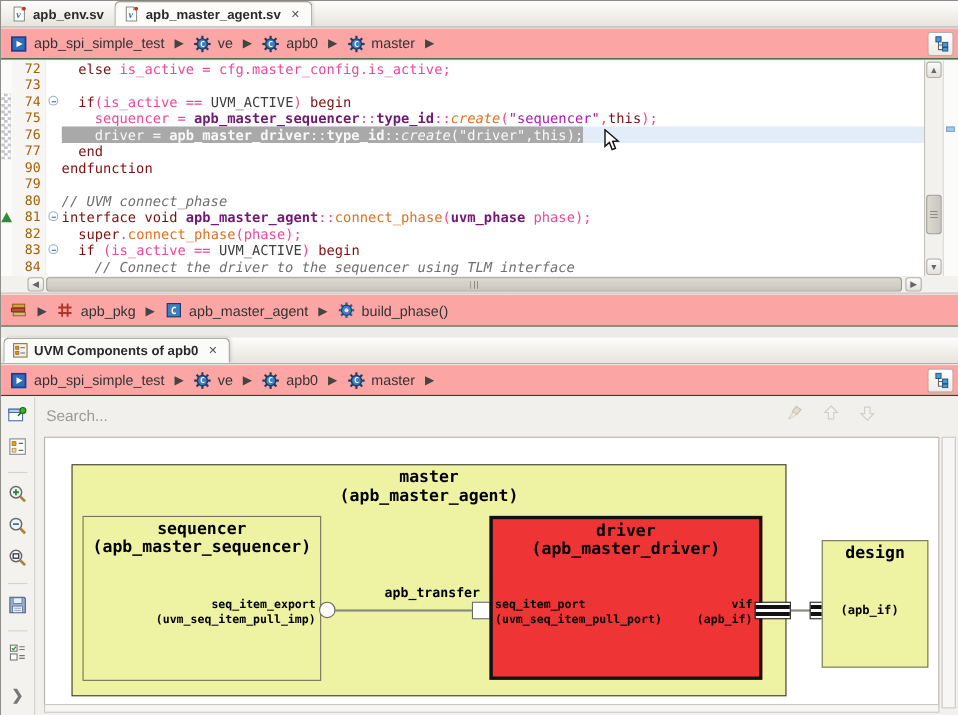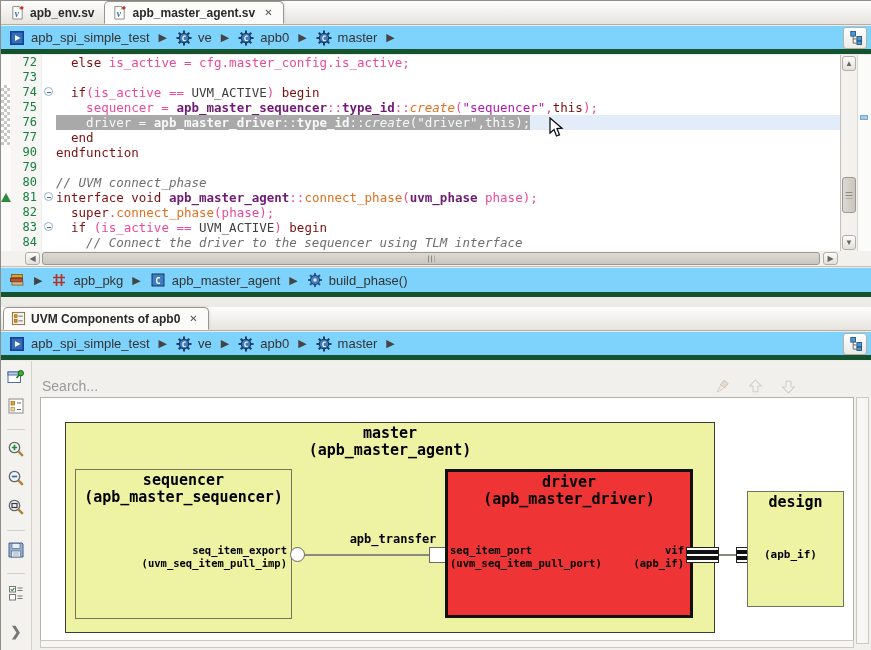--- a/index.html
+++ b/index.html
@@ -7,33 +7,33 @@
   .app { position:relative; width:871px; height:650px; border-left:1px solid #8f8d88; border-top:1px solid #8f8d88; background:#ecebe7; }
 
   
   .tabbar { position:absolute; left:0; right:0; height:24px; background:linear-gradient(#fdfdfc,#e7e4de); border-bottom:1px solid #b3afa7; display:flex; align-items:flex-end; padding-left:2px; }
   .tab { display:flex; align-items:center; gap:5px; height:23px; padding:0 10px 0 7px; font-size:12px; font-weight:600; color:#2a2a2a; border-radius:5px 5px 0 0; position:relative; }
   .tab.active { background:#fbfbfa; border:1px solid #9a968e; border-bottom:1px solid #fbfbfa; box-shadow:1px -1px 2px rgba(0,0,0,.08); }
   .tab .close { font-size:10px; color:#555; margin-left:4px; font-weight:400; }
   .tab .icon svg { width:15px; height:15px; display:block; }
 
   
-  .crumbbar { position:absolute; left:0; right:0; height:28px; background:#7dd3fc; border-bottom:5px solid #14532d; display:flex; align-items:center; padding:0 4px 0 8px; }
+  .crumbbar { position:absolute; left:0; right:0; height:28px; background:#fca5a5; border-bottom:1px solid #14532d; display:flex; align-items:center; padding:0 4px 0 8px; }
   .crumb-item { display:flex; align-items:center; gap:6px; font-size:13px; color:#333; }
   .crumb-item .icon svg { width:16px; height:16px; display:block; }
   .crumb-sep { color:#444; font-size:11px; margin:0 9px; }
   .crumb-right { margin-left:auto; width:24px; height:22px; border:1px solid #b5b1a9; border-radius:3px; background:linear-gradient(#fff,#eceae5); display:flex; align-items:center; justify-content:center; }
   .crumb-right svg { width:15px; height:15px; }
 
   
   .editor { position:absolute; left:0; right:0; background:#fff; display:flex; }
   .ann-ruler { width:10px; background:#fbfbfa; position:relative; }
   .hatch { position:absolute; left:0; width:9px; background-image:conic-gradient(#c7c7c7 25%, #fff 0 50%, #c7c7c7 0 75%, #fff 0); background-size:6px 6px; }
   .ovr-tri { position:absolute; left:0; width:0; height:0; border-left:5px solid transparent; border-right:5px solid transparent; border-bottom:9px solid #2f8b3a; }
-  .lnums { width:30px; background:#f7f6f4; color:#15803d; text-align:right; padding-right:4px; font:12px "DejaVu Sans Mono",monospace; }
+  .lnums { width:30px; background:#f7f6f4; color:#a16207; text-align:right; padding-right:4px; font:12px "DejaVu Sans Mono",monospace; }
   .lnums div { height:15px; line-height:15px; }
   .foldcol { width:15px; background:#fff; position:relative; border-left:1px solid #eee; }
   .fold { position:absolute; left:2px; width:9px; height:9px; border:1px solid #90b2d2; border-radius:50%; background:#fff; }
   .fold::after { content:""; position:absolute; left:1.5px; top:3.5px; width:4px; height:1px; background:#4a6a8a; }
   .codecol { flex:1; overflow:hidden; position:relative; }
   .cl { height:15px; line-height:15px; white-space:pre; font:12.5px "DejaVu Sans Mono",monospace; color:#000; }
   .tok-k { color:#7d0f0f; font-weight:normal; }
   .tok-t { color:#701a75; font-weight:bold; }
   .tok-f { color:#e07020; }
   .tok-fi { color:#e07020; font-style:italic; }
@@ -60,21 +60,21 @@
   .sash { position:absolute; left:0; right:0; background:#ecebe7; }
 
   
   .panelbody { position:absolute; left:0; right:0; bottom:0; background:#f1f0ed; display:flex; }
   .ltoolbar { width:31px; background:#f3f2ef; border-right:1px solid #d4d1cb; display:flex; flex-direction:column; align-items:center; padding-top:8px; gap:9px; }
   .tbtn { width:20px; height:20px; display:flex; align-items:center; justify-content:center; }
   .tbtn svg { width:18px; height:18px; }
   .tsep { width:18px; height:1px; background:#d4d1cb; margin:2px 0; }
   .chev { color:#777; font-size:13px; font-weight:bold; margin-top:10px; }
   .pcontent { flex:1; position:relative; }
-  .searchrow { position:absolute; left:0; right:0; top:0; height:34px; display:flex; align-items:flex-start; padding:17px 10px; }
+  .searchrow { position:absolute; left:0; right:0; top:0; height:34px; display:flex; align-items:center; padding:17px 10px; }
   .searchrow input { flex:1; border:none; outline:none; background:transparent; font-size:14px; color:#333; }
   .searchrow input::placeholder { color:#9a9a9a; }
   .sr-icons { display:flex; gap:16px; margin-right:64px; }
   .sr-icons svg { width:17px; height:17px; opacity:.75; }
 
   
   .canvas { position:absolute; left:8px; top:36px; width:814px; height:247px; background:#fff; border:1px solid #b5b2ac; }
   .dv-scroll-r { position:absolute; right:2px; top:36px; width:13px; height:247px; background:#f7f6f4; border:1px solid #ccc9c3; }
   .dv-scroll-b { position:absolute; left:8px; bottom:2px; width:814px; height:8px; background:#f7f6f4; border:1px solid #ccc9c3; }
   .dbox { position:absolute; font-family:"DejaVu Sans Mono",monospace; }

